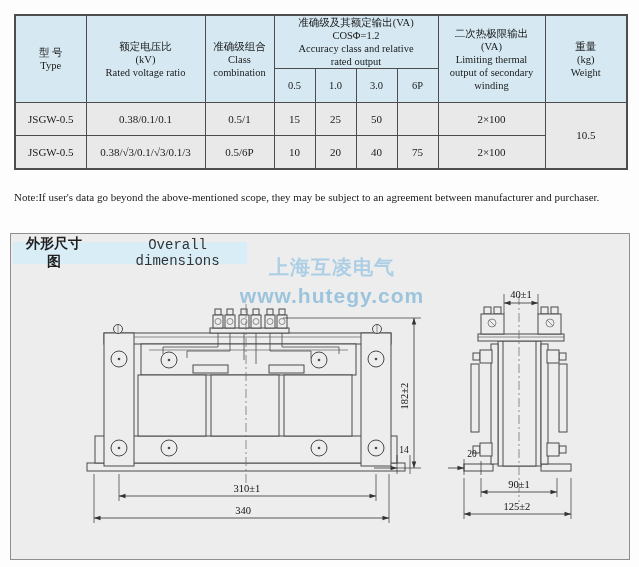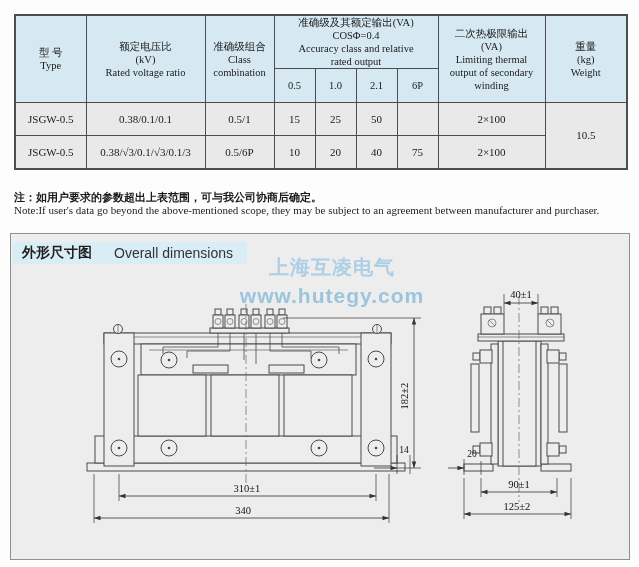--- a/index.html
+++ b/index.html
@@ -18,21 +18,21 @@
   
   .notes{position:absolute;left:14px;top:191px;font-size:11px;line-height:13px;}
   .notes .zh{font-weight:bold;}
   .notes .en{color:#222;}
 
   
   .panel{position:absolute;left:10px;top:233px;width:618px;height:325px;background:#ededed;
          border:1px solid #8f8f8f;}
   .title-strip{position:absolute;left:2px;top:8px;width:234px;height:22px;background:#d9edf7;
          display:flex;align-items:center;padding-left:9px;box-sizing:border-box;
-         font-family:Liberation Sans, sans-serif;}
+         font-family:Liberation Mono, monospace;text-align:center;}
   .title-zh{font-weight:bold;font-size:14px;color:#1f1f1f;}
   .title-en{font-size:14px;color:#333;margin-left:22px;}
   .watermark{position:absolute;left:216px;top:17px;width:210px;text-align:center;
          font-family:"Liberation Sans", sans-serif;pointer-events:none;}
   .wm1{font-size:20px;font-weight:bold;letter-spacing:1px;color:#accfe5;line-height:33px;}
   .wm2{font-size:21px;font-weight:bold;letter-spacing:1px;color:#9cc4dd;line-height:24px;text-align:center;}
 
   
   svg.draw{position:absolute;left:0;top:0;}
   .ln{stroke:#4a4a4a;stroke-width:1;fill:#ededed;}
@@ -63,36 +63,36 @@
       <tr class="h1">
     <th rowspan="2">型 号
 Type</th>
     <th rowspan="2">额定电压比
 (kV)
 Rated voltage ratio</th>
     <th rowspan="2">准确级组合
 Class
 combination</th>
     <th colspan="4">准确级及其额定输出(VA)
-COSΦ=0.4
+COSΦ=1.2
 Accuracy class and relative
 rated output</th>
     <th rowspan="2">二次热极限输出
 (VA)
 Limiting thermal
 output of secondary
 winding</th>
     <th rowspan="2">重量
 (kg)
 Weight</th>
   </tr>
   <tr class="h2">
     <th>0.5</th>
     <th>1.0</th>
-    <th>2.1</th>
+    <th>3.0</th>
     <th>6P</th>
   </tr>
   <tr class="r">
     <td>JSGW-0.5</td>
     <td>0.38/0.1/0.1</td>
     <td>0.5/1</td>
     <td>15</td>
     <td>25</td>
     <td>50</td>
     <td></td>
@@ -106,21 +106,20 @@
     <td>10</td>
     <td>20</td>
     <td>40</td>
     <td>75</td>
     <td>2×100</td>
   </tr>
 </tbody>
   </table>
 
 <div class="notes">
-  <div class="zh">注：如用户要求的参数超出上表范围，可与我公司协商后确定。</div>
   <div class="en">Note:If user's data go beyond the above-mentioned scope, they may be subject to an agreement between manufacturer and purchaser.</div>
 </div>
 
 <div class="panel">
 
   <svg class="draw" width="618" height="323" viewBox="0 0 618 323">
     <defs>
       <marker id="arr" viewBox="0 0 10 8" refX="9.3" refY="4" markerWidth="9" markerHeight="7" orient="auto-start-reverse">
         <path d="M0,0.8 L9.3,4 L0,7.2 Z" fill="#333"></path>
       </marker>

